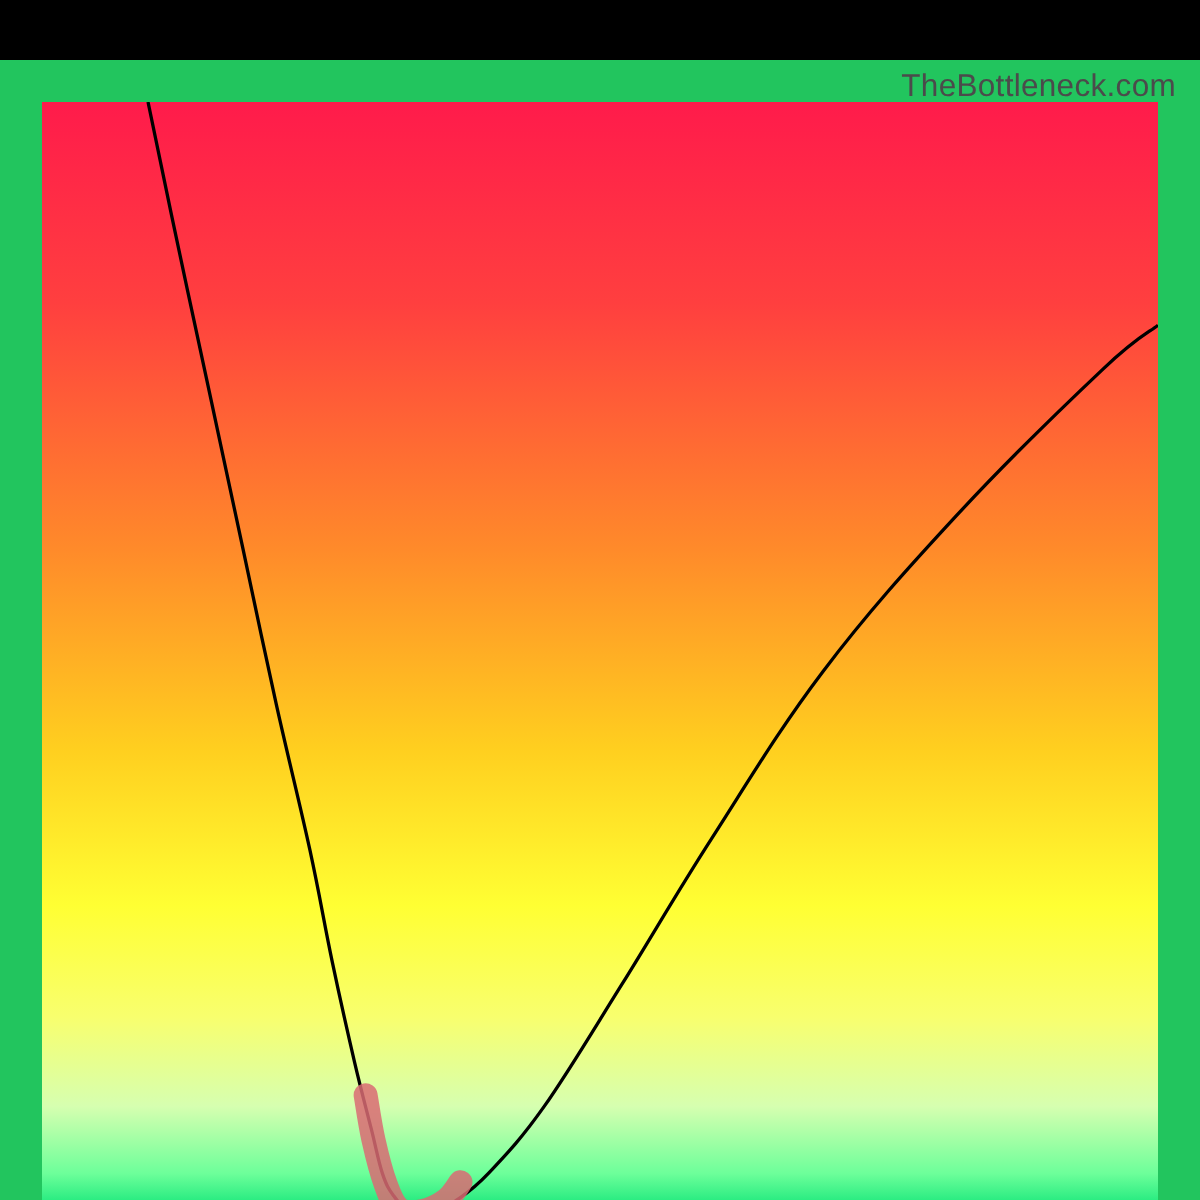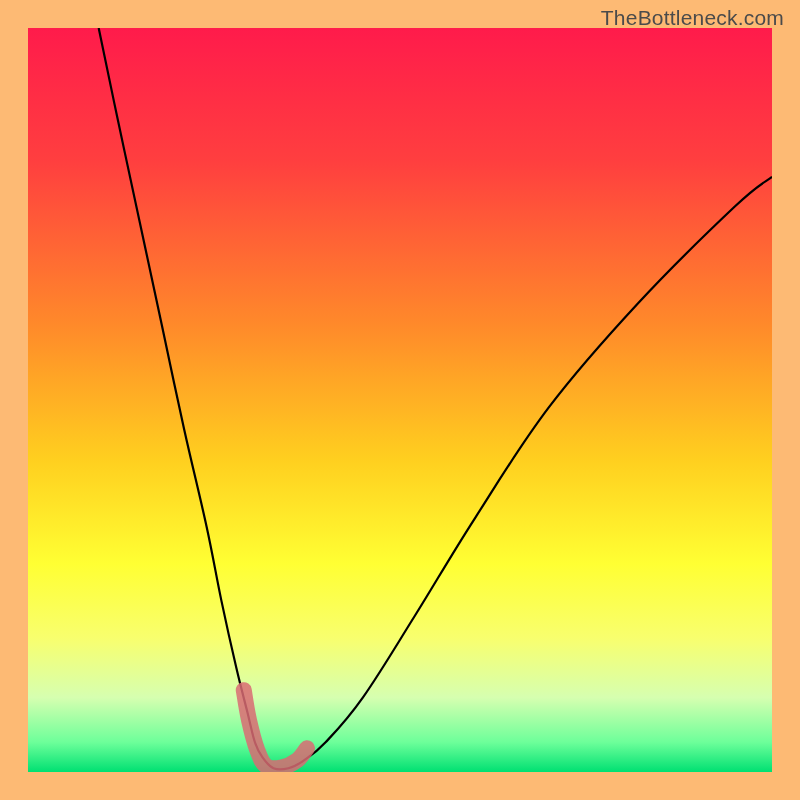--- a/index.html
+++ b/index.html
@@ -7,21 +7,22 @@
     padding: 0;
     width: 800px;
     height: 800px;
     overflow: hidden;
     background: #000;
     font-family: Arial, Helvetica, sans-serif;
   }
   .frame {
     position: absolute;
     inset: 0;
-    background: #fdba74;
+    background: #22c55e;
+    margin-top: 40px;
   }
   .plot-area {
     position: absolute;
     left: 28px;
     top: 28px;
     width: 744px;
     height: 744px;
     overflow: hidden;
   }
   .plot-area svg {

